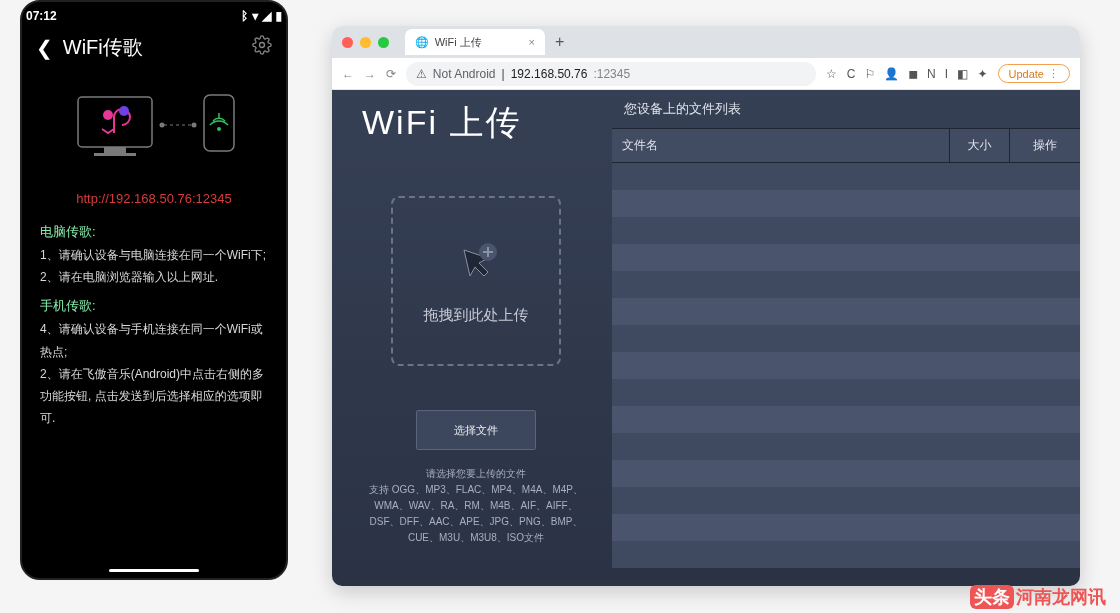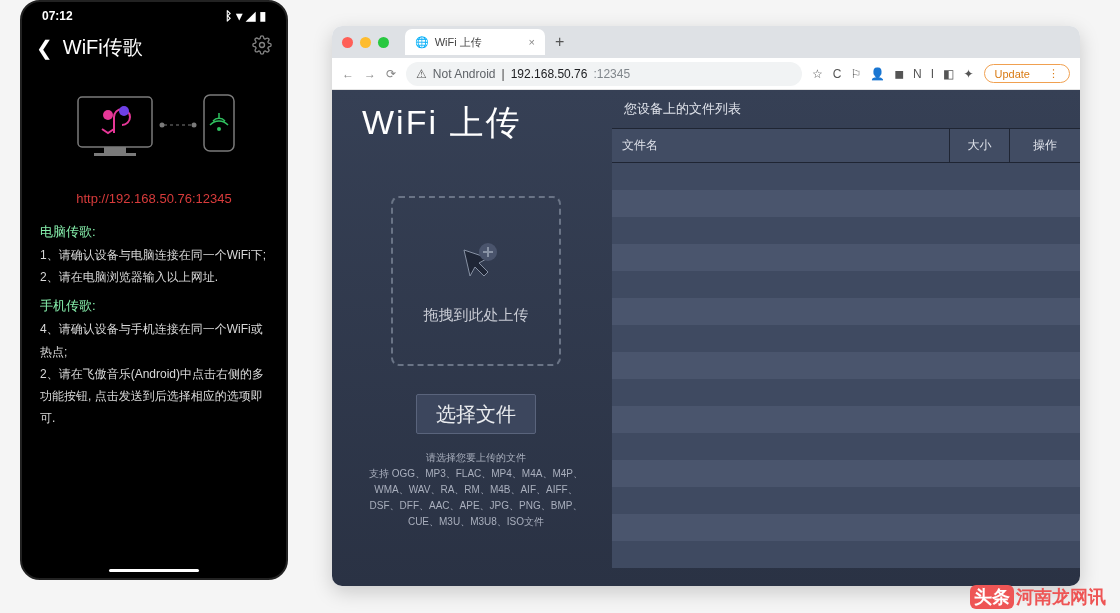--- a/index.html
+++ b/index.html
@@ -16,21 +16,21 @@
     left: 20px; top: 0;
     width: 268px; height: 580px;
     background: #000;
     border-radius: 20px;
     border: 2px solid #222;
     overflow: hidden;
     color: #fff;
   }
   .status-bar {
     height: 28px; display: flex; align-items: center; justify-content: space-between;
-    padding: 0 20px; font-size: 12px; font-weight: 600;
+    padding: 0 4px; font-size: 12px; font-weight: 600;
   }
   .status-icons { display: flex; gap: 4px; }
   .app-header {
     display: flex; align-items: center; gap: 10px;
     padding: 4px 14px 10px 14px;
     font-size: 20px;
   }
   .gear { margin-left: auto; opacity: .7; }
   .illus { padding: 18px 0 10px 0; text-align: center; }
   .illus svg { opacity: .9; }
@@ -76,43 +76,43 @@
   }
   .nav-arrows { display:flex; gap:10px; color:#888; }
   .addr-field { flex: 1; display: flex; align-items: center; gap: 6px;
     background: #f1f3f4; border-radius: 14px; height: 24px; padding: 0 10px; }
   .not-secure { color: #5f6368; }
   .ext-row { display: flex; align-items: center; gap: 9px; color: #555; }
   .ext-row span { font-size: 12px; }
   .update-pill {
     border: 1px solid #f0a050; color: #d97b14; background:#fff;
     padding: 2px 10px; border-radius: 12px; font-size: 11px;
-    display: flex; align-items: center; gap: 18px;
+    display: flex; align-items: center; gap: 4px;
   }
 
   
   .page {
     flex: 1; display: flex;
     background: linear-gradient(#364055,#2a3244);
   }
   .left-pane {
     width: 280px; color: #fff; padding: 10px 22px 16px 30px;
     display: flex; flex-direction: column; align-items: center;
   }
   .ptitle { font-size: 34px; font-weight: 300; align-self: flex-start; margin-bottom: 50px; letter-spacing: 2px;}
   .dropzone {
     width: 170px; height: 170px; border: 2px dashed #6a7486; border-radius: 8px;
     display: flex; flex-direction: column; align-items: center; justify-content: center;
     color: #c8cbd4; gap: 16px;
   }
   .dz-label { font-size: 15px; font-family: Liberation Serif, serif; }
   .choose-btn {
-    margin-top: 28px; width: 120px; height: 40px;
+    margin-top: 44px; width: 120px; height: 40px;
     background: #3c465d; border: 1px solid #5a647c;
-    color: #eaecef; font-size: 20px; border-radius: 2px;
+    color: #eaecef; font-size: 11px; border-radius: 2px;
     display:flex; align-items:center; justify-content:center;
   }
   .hint { margin-top: 16px; text-align: center; font-size: 10px; line-height: 1.6; color: #a9afbd; }
   .right-pane { flex:1; padding: 0; }
   .list-title { color: #dfe2ea; font-size: 13px; padding: 10px 12px; }
   .tbl-head {
     display: flex; background: #414c63; color: #dfe2ea; font-size: 12px;
     border-top: 1px solid #1f2533; border-bottom: 1px solid #1f2533;
   }
   .tbl-head div { padding: 8px 10px; }

